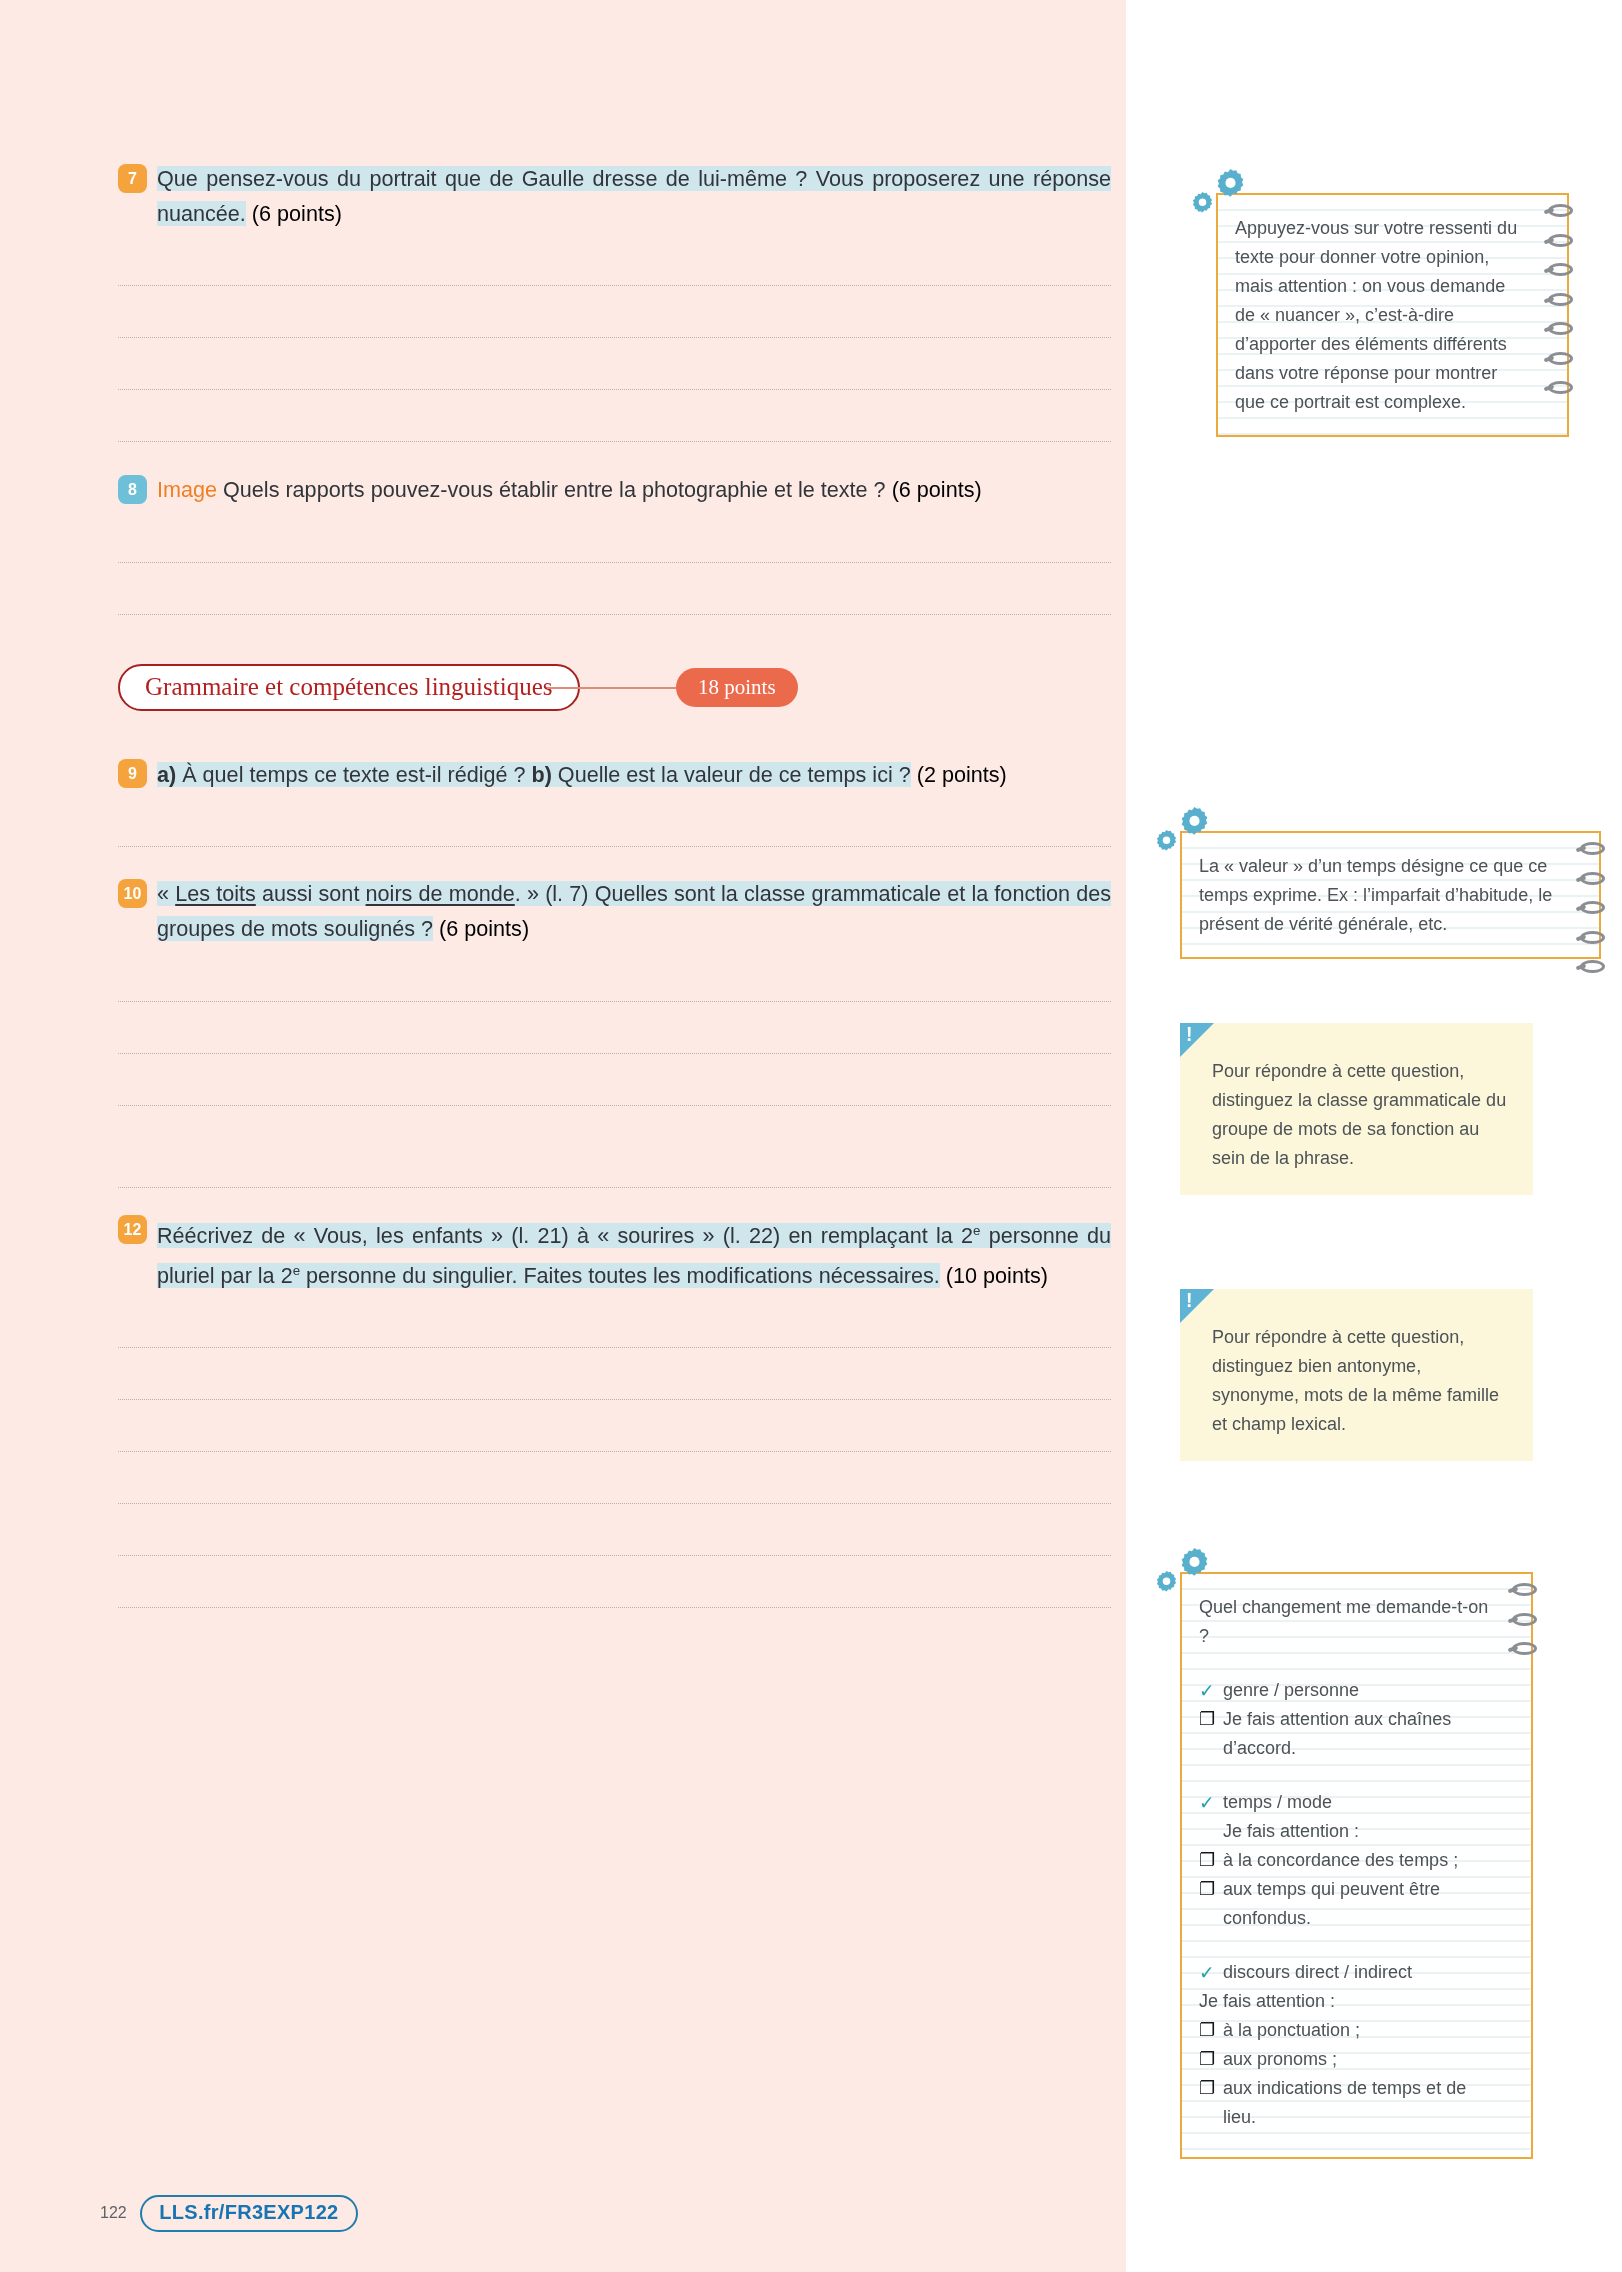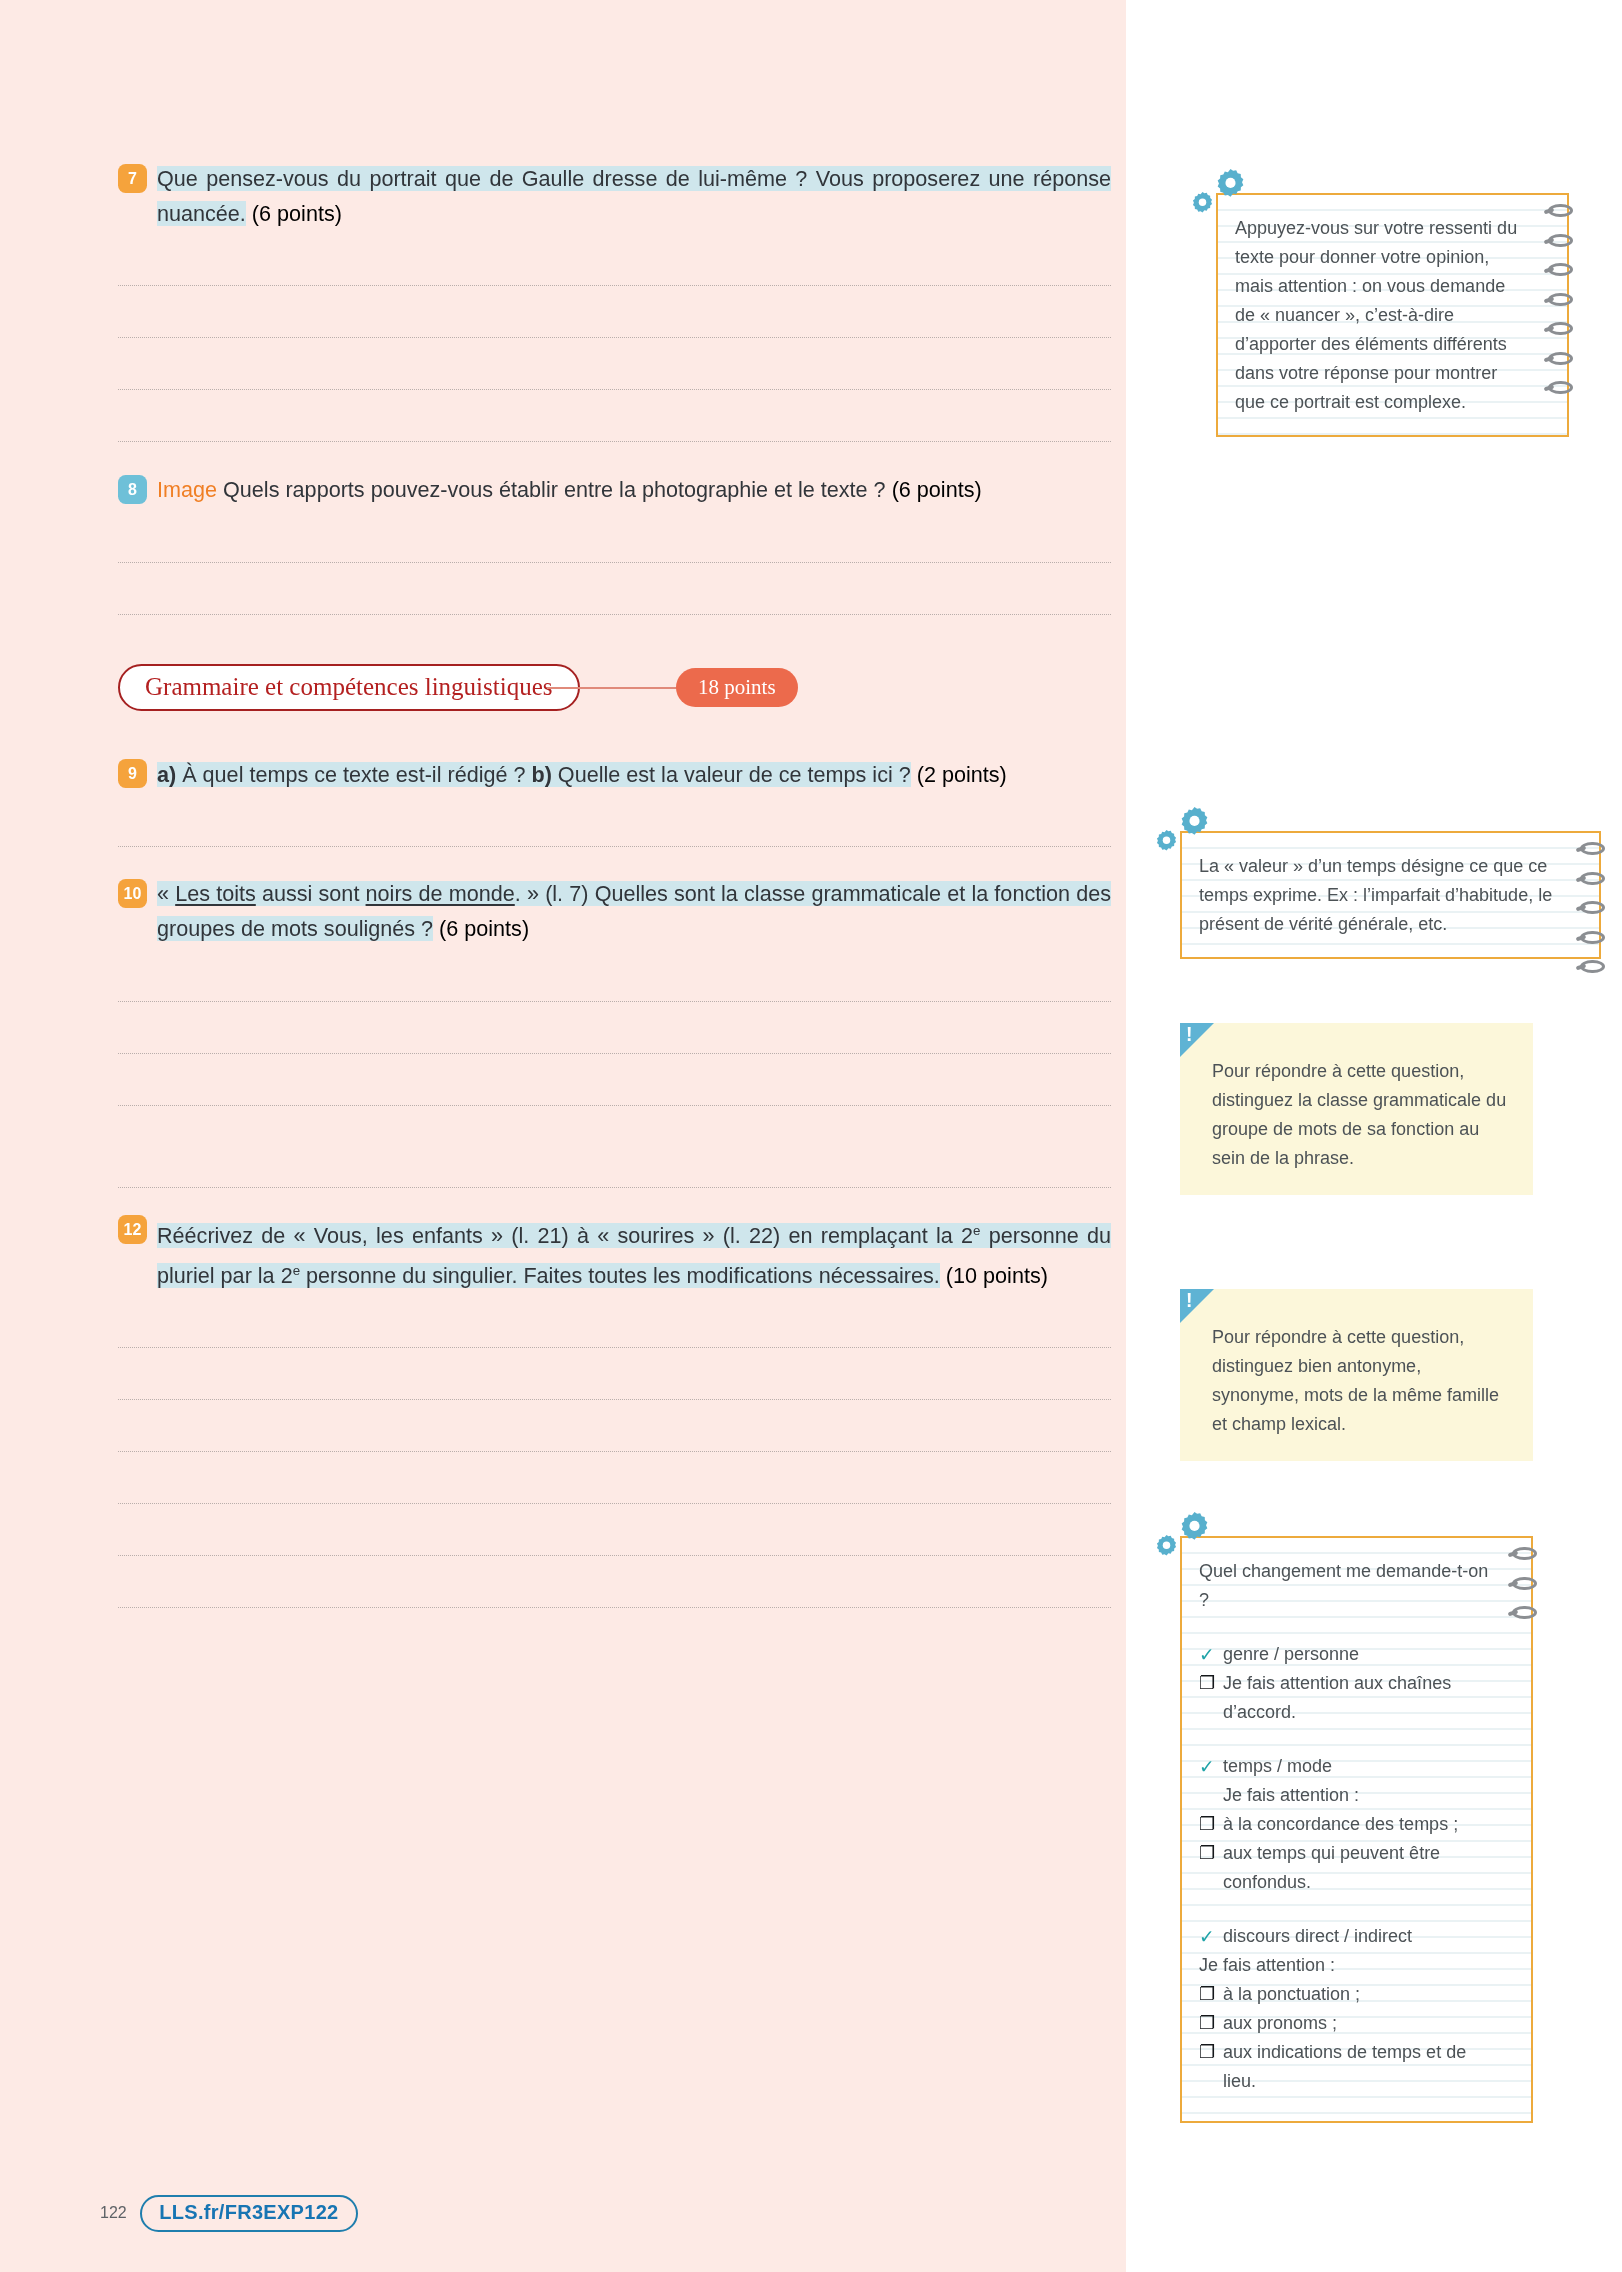--- a/index.html
+++ b/index.html
@@ -409,21 +409,21 @@
     </div>
 
     <div class="aid" style="left:54px; top:1289px; width:353px;">
       <div class="warnbox">
         <div class="warn-tri"></div>
         <div class="warn-bang">!</div>
         <div class="wb-text">Pour répondre à cette question, distinguez bien antonyme, synonyme, mots de la même famille et champ lexical.</div>
       </div>
     </div>
 
-    <div class="aid" style="left:54px; top:1536px; width:353px;">
+    <div class="aid" style="left:54px; top:1572px; width:353px;">
       <div class="notepad" style="padding-bottom:25px;">
         <div class="cogs">
           <span class="cog big">
             <svg width="39" height="39" viewBox="0 0 24 24" fill="#58b0cd" aria-hidden="true">
               <path d="M12 2.5l1.6 1.1 1.9-.4.9 1.8 1.9.5.1 2 1.5 1.3-.8 1.8.8 1.8-1.5 1.3-.1 2-1.9.5-.9 1.8-1.9-.4L12 19.5l-1.6-1.1-1.9.4-.9-1.8-1.9-.5-.1-2L4.1 13.2l.8-1.8-.8-1.8 1.5-1.3.1-2 1.9-.5.9-1.8 1.9.4z"></path>
               <circle cx="12" cy="11" r="3.1" fill="#ffffff"></circle>
             </svg>
           </span>
           <span class="cog small">
             <svg width="29" height="29" viewBox="0 0 24 24" fill="#58b0cd" aria-hidden="true">

